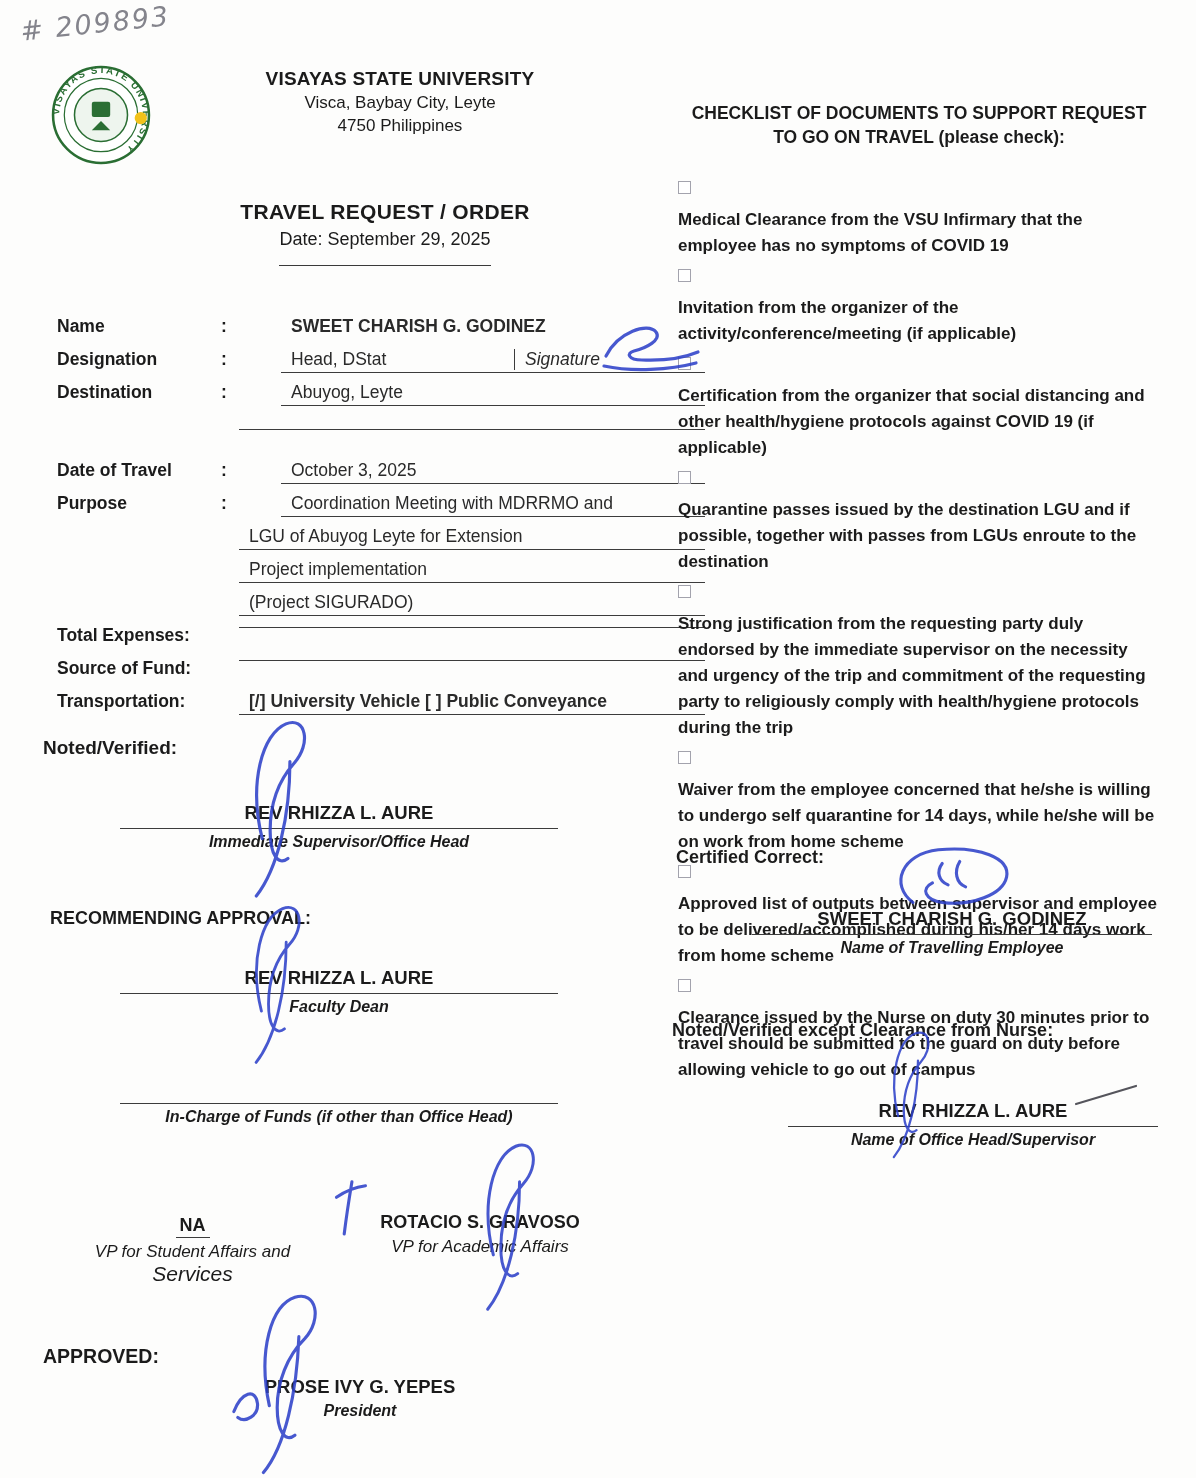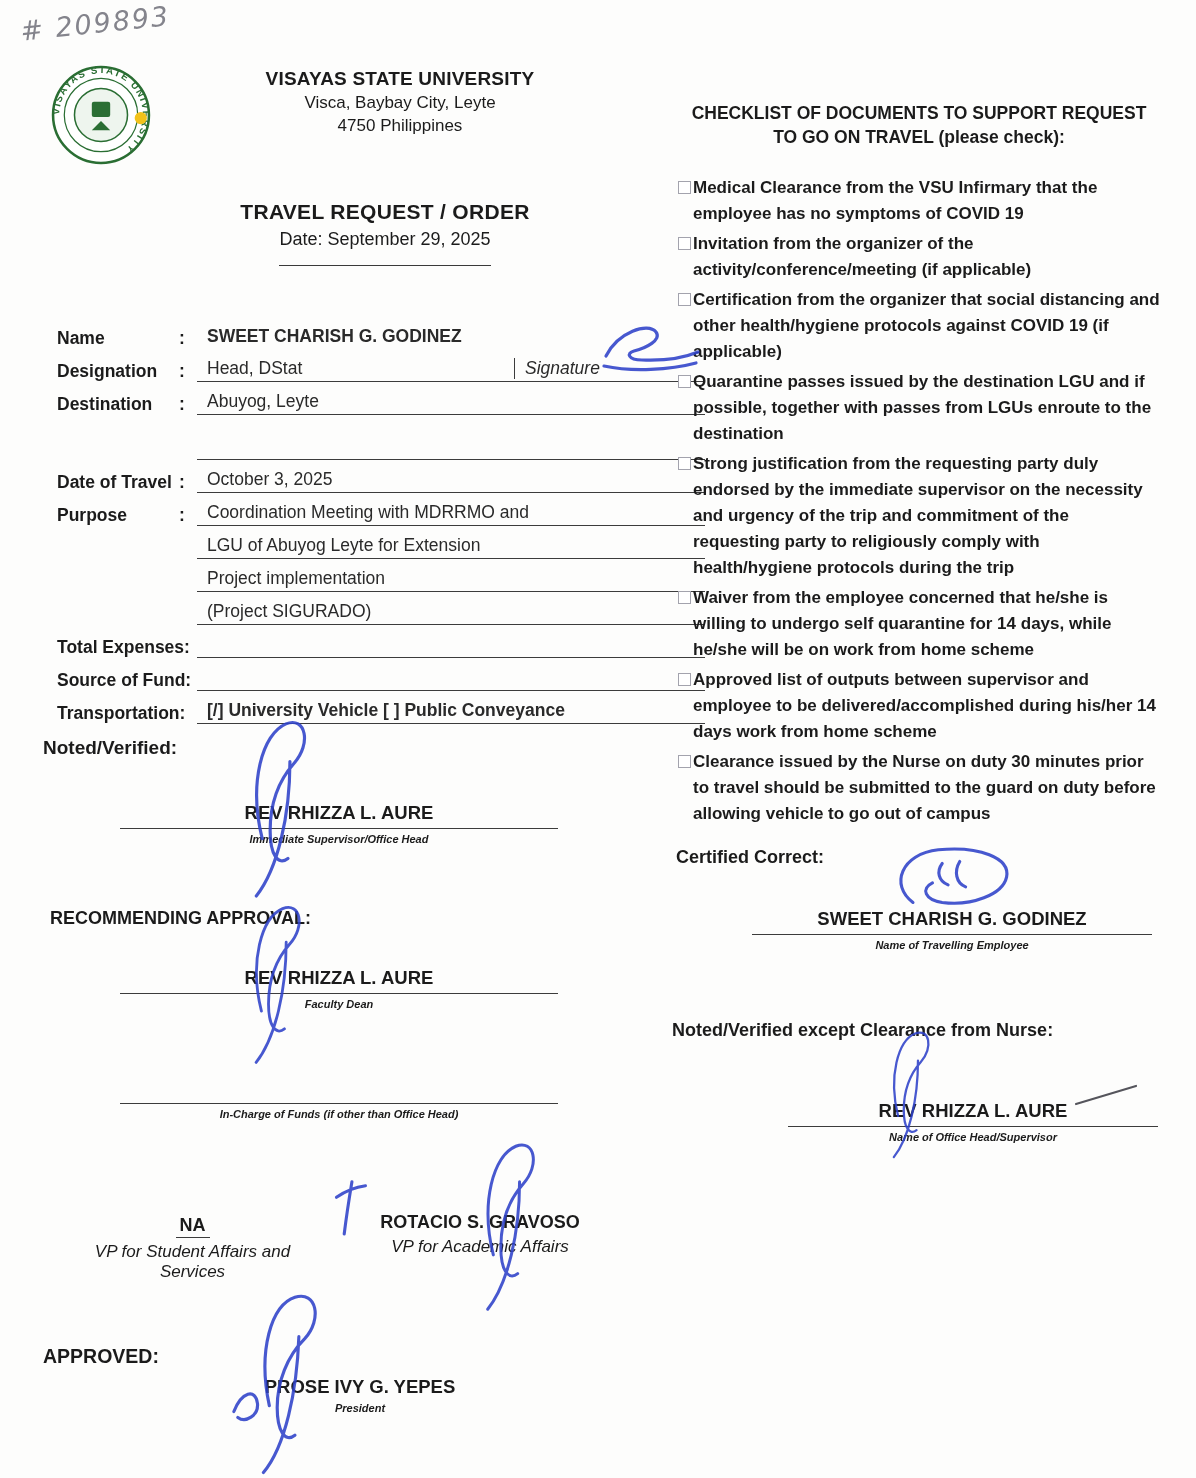--- a/index.html
+++ b/index.html
@@ -14,46 +14,46 @@
 
   
   .uni-name { font-size:19px; font-weight:bold; letter-spacing:.2px; }
   .uni-addr { font-size:17px; margin-top:3px; }
   .doc-title { font-size:21px; font-weight:bold; letter-spacing:.3px; }
   .doc-date { font-size:18px; margin-top:5px; }
   .doc-date span { border-bottom:1.6px solid #3a3a3a; padding-bottom:16px; }
 
   
   .form { position:absolute; left:57px; top:316px; width:648px; font-size:17.5px; }
-  .frow { display:flex; align-items:flex-end; height:33px; }
+  .frow { display:flex; align-items:flex-start; height:33px;gap:42px; }
   .frow.gap { margin-top:12px; }
   .flabel { width:122px; flex:none; font-weight:bold; }
   .flabel.wide { width:140px; }
   .fcolon { width:18px; flex:none; font-weight:bold; }
   .spacer { width:140px; flex:none; }
   .fvalue { flex:1; padding:0 0 2px 10px; color:#2a2a2a; }
   .ul { border-bottom:1.6px solid #3c3c3c; }
   .fvrow { display:flex; align-items:flex-end; }
   .desig-val { flex:1; }
   .vdiv { border-left:1.6px solid #3c3c3c; align-self:stretch; }
   .sig-label { width:110px; flex:none; padding-left:10px; font-style:italic; }
   .sig-space { width:80px; flex:none; }
 
   
   .nameblock { position:absolute; text-align:center; }
   .nb-name { font-size:18.5px; font-weight:bold; padding-bottom:4px; border-bottom:1.6px solid #3c3c3c; }
-  .nb-title { font-size:11px; font-weight:bold; font-style:italic; margin-top:4px; }
+  .nb-title { font-size:16px; font-weight:bold; font-style:italic; margin-top:4px; }
   .blankline { height:24px; border-bottom:1.6px solid #3c3c3c; }
   .sec-label { font-weight:bold; }
 
   
   .checklist { position:absolute; left:678px; top:62px; width:482px; }
   .cl-title { font-size:17.5px; font-weight:bold; text-align:center; line-height:1.35;margin-top:40px; }
   .cl-items { margin-top:26px; }
-  .citem { display:flex; gap:2px; margin-bottom:4px; }
+  .citem { display:flex; gap:13px; margin-bottom:4px;flex-direction:column; }
   .cbox { width:13px; height:13px; border:1.5px solid #a3a3ad; flex:none; margin-top:6px; background:#fff; }
   .ctext { font-size:17px; font-weight:bold; line-height:26px; }
 
   svg.sig { position:absolute; pointer-events:none; }
   svg.sig path { fill:none; stroke:#2e41c8; stroke-width:3.2; stroke-linecap:round; stroke-linejoin:round; opacity:.88; }
   svg.mark path { fill:none; stroke:#55555c; stroke-width:2.2; stroke-linecap:round; }
 </style>
 </head>
 <body>
 
@@ -161,21 +161,21 @@
   </div>
 
   <div class="nameblock" style="left:120px; top:1080px; width:438px;">
     <div class="blankline"></div>
     <div class="nb-title">In-Charge of Funds (if other than Office Head)</div>
   </div>
 
   <div class="nameblock" style="left:60px; top:1215px; width:265px;">
     <div style="font-size:18px; font-weight:bold;"><span class="ul" style="padding:0 4px 2px;">NA</span></div>
     <div class="i" style="font-size:17px; margin-top:6px;">VP for Student Affairs and</div>
-    <div class="i" style="font-size:17px;">Services</div>
+    <div class="i" style="font-size:21px;">Services</div>
   </div>
   <div class="nameblock" style="left:335px; top:1212px; width:290px;">
     <div style="font-size:18px; font-weight:bold;">ROTACIO S. GRAVOSO</div>
     <div class="i" style="font-size:17px; margin-top:4px;">VP for Academic Affairs</div>
   </div>
 
   <div class="abs sec-label" style="left:43px; top:1345px; font-size:19.5px;">APPROVED:</div>
   <div class="nameblock" style="left:215px; top:1376px; width:290px;text-align:center;">
     <div style="font-size:18.5px; font-weight:bold;">PROSE IVY G. YEPES</div>
     <div class="nb-title">President</div>

